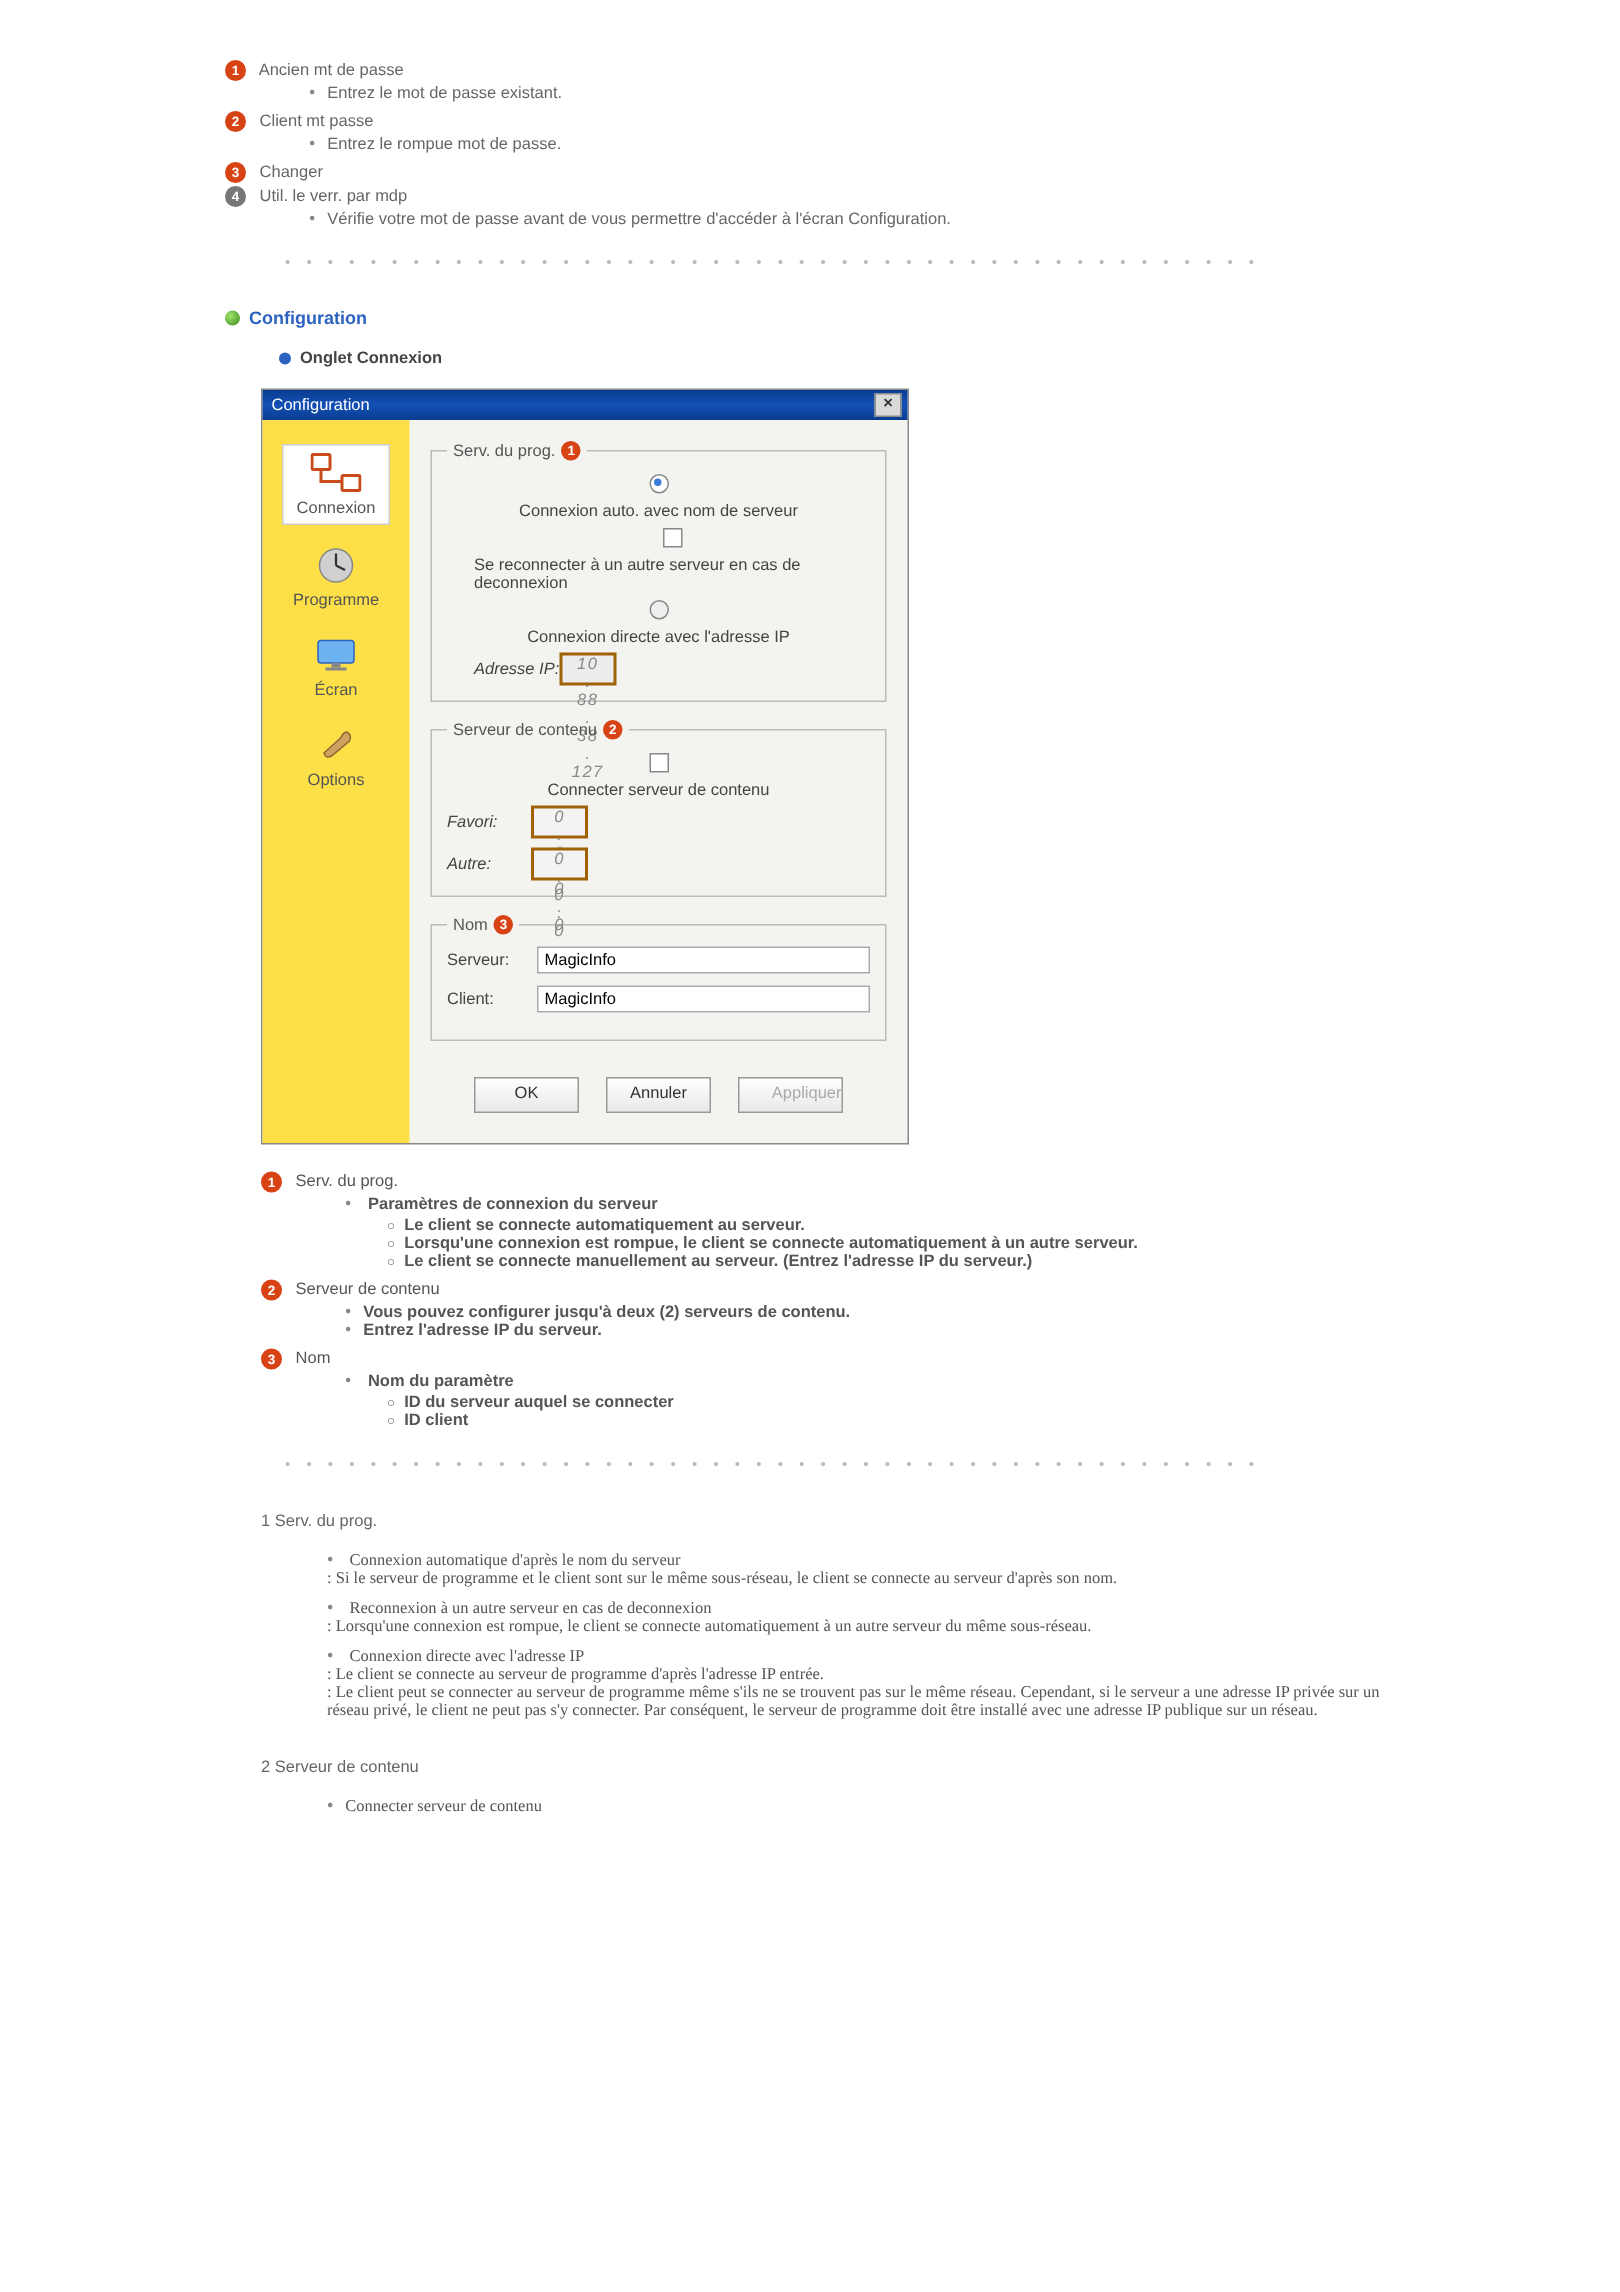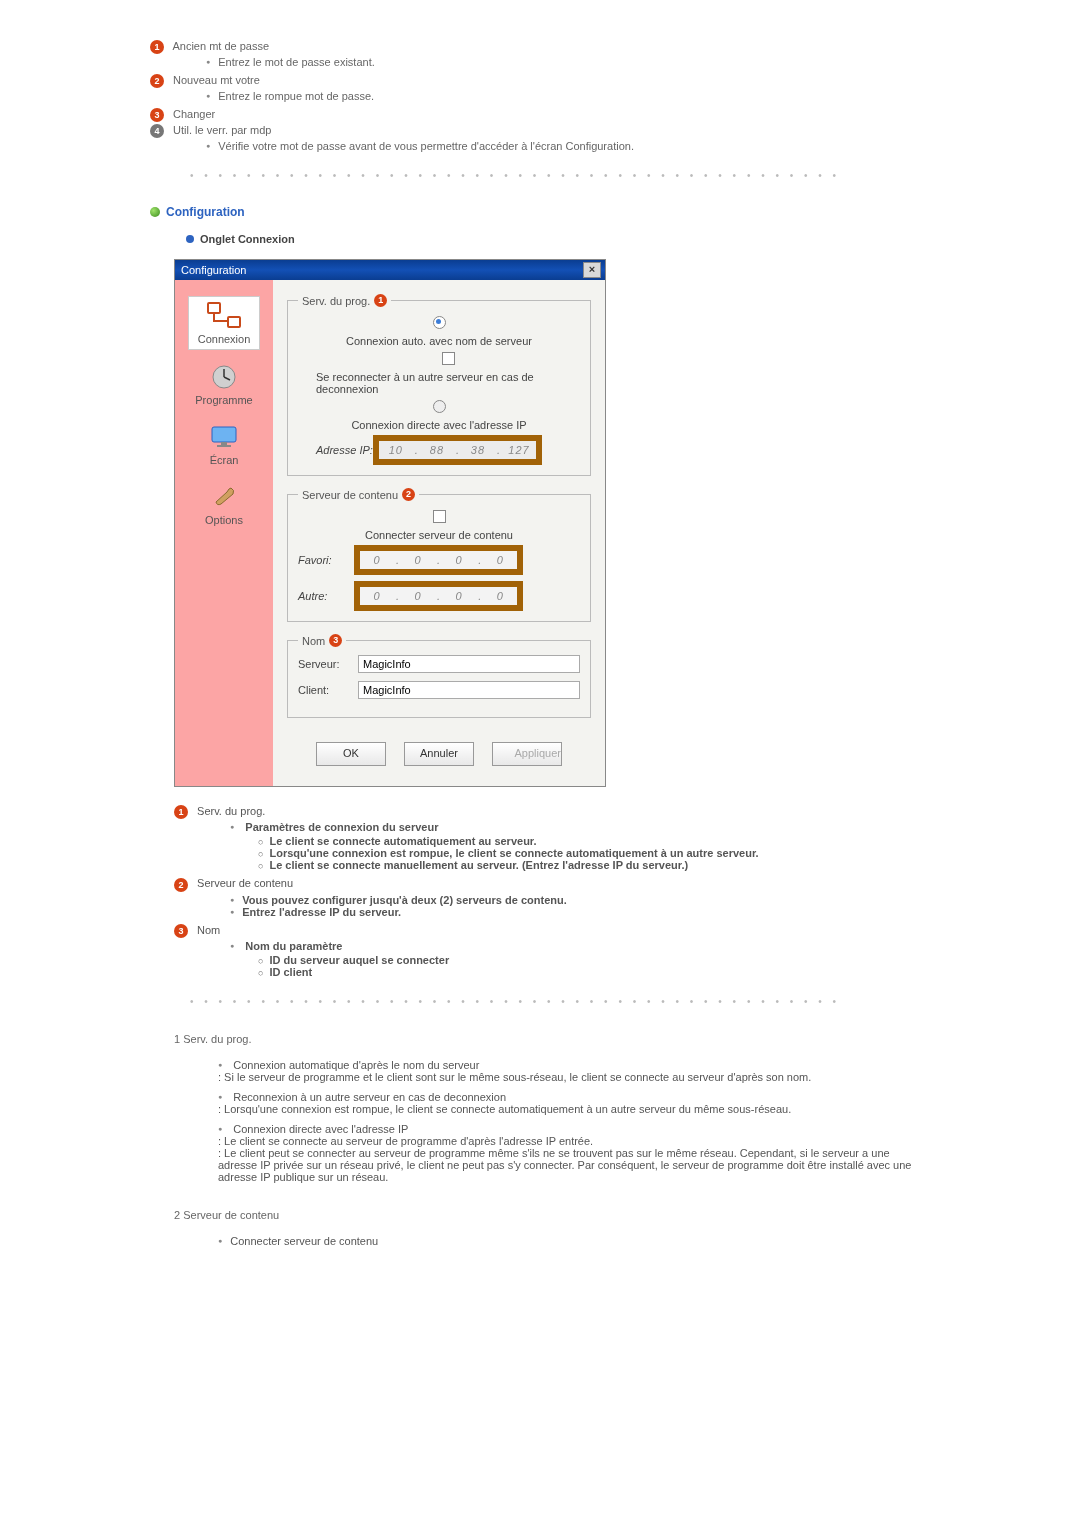--- a/index.html
+++ b/index.html
@@ -139,21 +139,21 @@
     line-height: 12px;
     text-align: center;
     font-weight: bold;
   }
   .dialog-body {
     display: flex;
   }
   .sidebar {
     width: 90px;
     padding: 16px 4px;
-    background: #fca5a5;
+    background: #fde047;
     display: flex;
     flex-direction: column;
     align-items: center;
     gap: 10px;
   }
   .side-item {
     display: flex;
     flex-direction: column;
     align-items: center;
     width: 70px;
@@ -198,22 +198,22 @@
   }
   .radio-dot.dis { background:#eee; }
   .checkbox {
     width:11px;height:11px;border:1px solid #888;background:#fff;
     flex-shrink:0;margin-top:1px;
   }
   .ip-row {
     display:flex;align-items:center;gap:0;margin-top:4px;padding-left:18px;font-style:italic;
   }
   .ip-box {
-    display:flex;align-items:center;border:6px solid #a16207;
-    background:#ececec;color:#888;height:18px;
+    display:flex;align-items:center;border:2px solid #a16207;
+    background:#ececec;color:#888;height:18px;flex-direction:column;
   }
   .ip-box.light { background:#f3f3f3; }
   .ip-seg {
     width:34px;text-align:center;font-size:11px;letter-spacing:1px;
   }
   .ip-dot { padding:0 2px; color:#888; }
   .name-row {
     display:flex;align-items:center;margin-bottom:8px;
   }
   .name-row .lbl { width:60px; }
@@ -234,41 +234,41 @@
   .explain-list { list-style:none;padding:0;margin:10px 0 0 24px; }
   .explain-list > li { margin-bottom:2px; }
   .explain-sub { list-style:none;padding-left:56px;margin:2px 0 6px 0;font-weight:bold; }
   .explain-sub > li::before {
     content:"\25CF";font-size:7px;color:#888;margin-right:8px;vertical-align:2px;
   }
 
   .numbered-sec { margin-top:26px; margin-left:24px; }
   .numbered-head { color:#666; margin-bottom:14px; }
   .numbered-bullets { list-style:none;padding-left:44px;margin:0; }
-  .numbered-bullets > li { margin-bottom:8px; }
+  .numbered-bullets > li { margin-bottom:8px;font-family:Liberation Serif, serif; }
   .numbered-bullets > li::before {
     content:"\25CF";font-size:7px;color:#888;margin-right:8px;vertical-align:2px;
   }
 </style>
 </head>
 <body>
 
 <div class="page">
 
   <ul class="top-list">
     <li>
       <span class="num-bubble">1</span>
       <span>Ancien mt de passe</span>
       <ul class="sub-bullets">
           <li>Entrez le mot de passe existant.</li>
         </ul>
     </li>
     <li>
       <span class="num-bubble">2</span>
-      <span>Nouveau mt votre</span>
+      <span>Client mt passe</span>
       <ul class="sub-bullets">
           <li>Entrez le rompue mot de passe.</li>
         </ul>
     </li>
     <li>
       <span class="num-bubble">3</span>
       <span>Changer</span>
     </li>
     <li>
       <span class="num-bubble grey">4</span>

